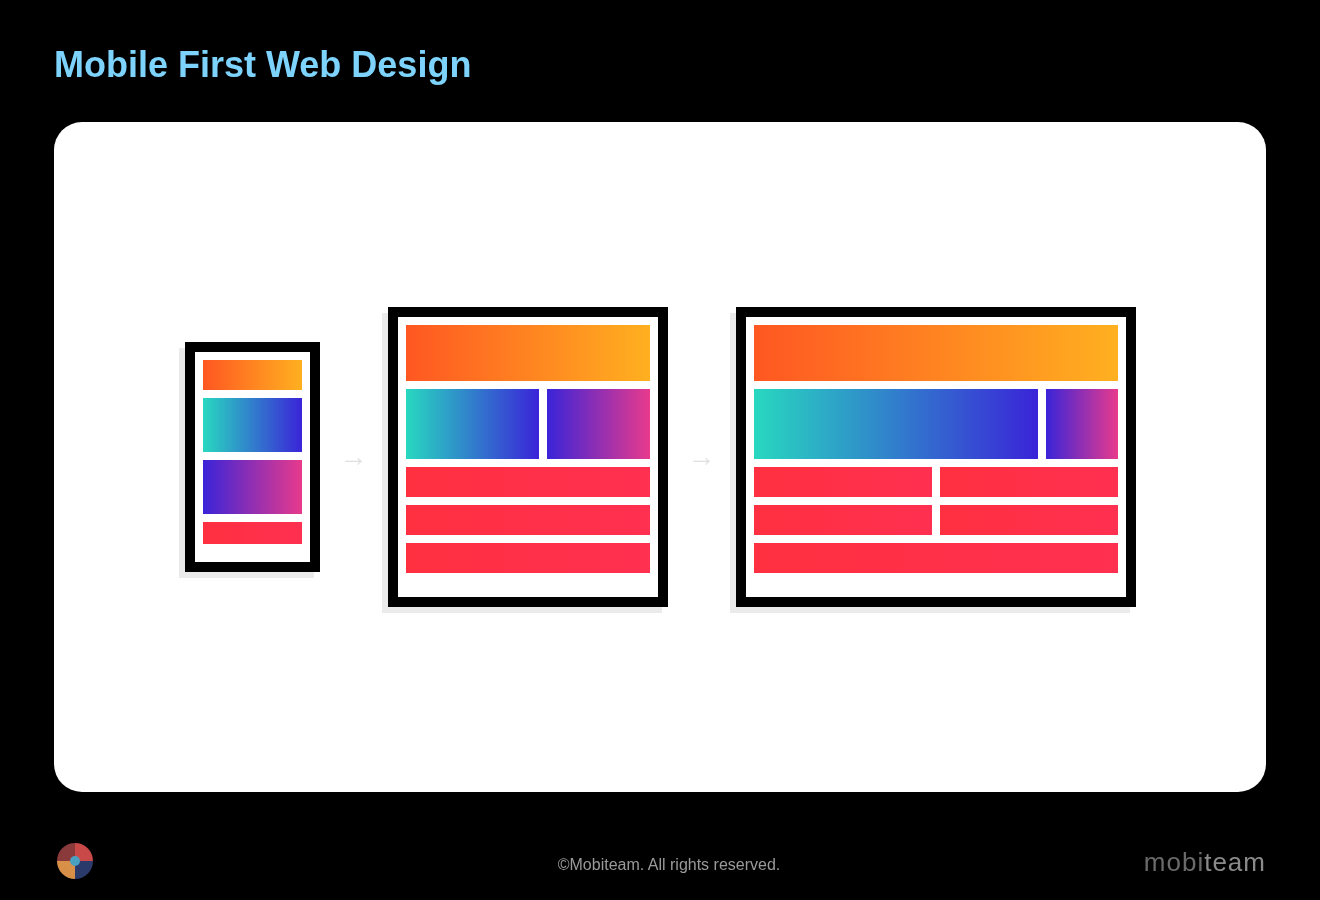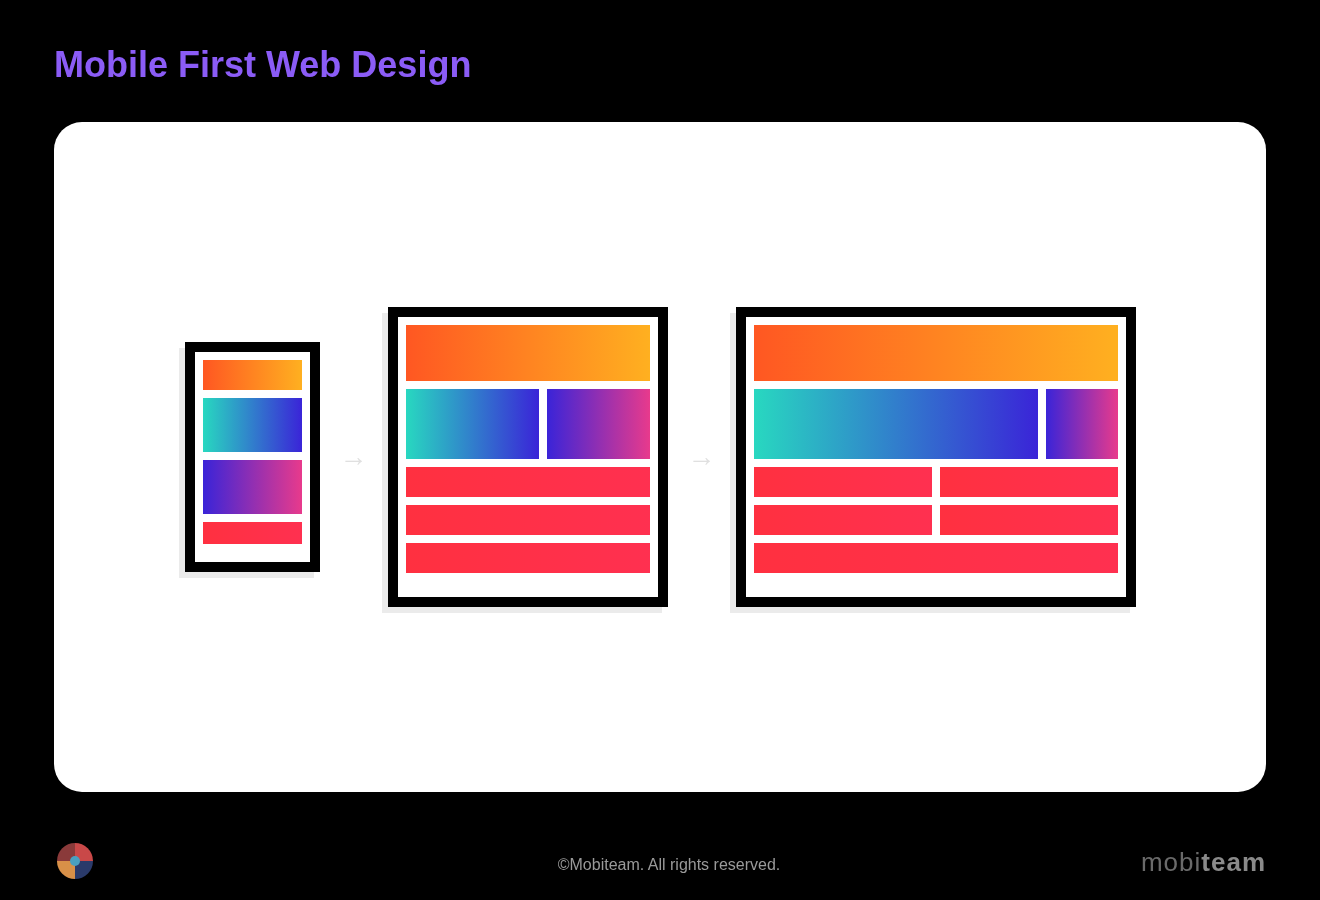--- a/index.html
+++ b/index.html
@@ -5,21 +5,21 @@
     * { margin: 0; padding: 0; box-sizing: border-box; }
     body {
       width: 1320px;
       height: 900px;
       background: #000;
       font-family: -apple-system, BlinkMacSystemFont, "Segoe UI", Helvetica, Arial, sans-serif;
       overflow: hidden;
       position: relative;
     }
     .title {
-      color: #8b5cf6;
+      color: #7dd3fc;
       font-size: 36px;
       font-weight: 700;
       padding: 44px 0 0 54px;
     }
     .canvas {
       background: #fff;
       border-radius: 28px;
       margin: 36px 54px 0 54px;
       height: 670px;
       position: relative;
@@ -102,21 +102,21 @@
     }
     .footer-brand {
       position: absolute;
       right: 54px;
       bottom: 22px;
       color: #6a6a6a;
       font-size: 26px;
       letter-spacing: 1px;
       font-weight: 300;
     }
-    .footer-brand .bold { font-weight: 700; color: #8a8a8a; }
+    .footer-brand .bold { font-weight: 400; color: #8a8a8a; }
   </style>
 </head>
 <body>
 
 <div class="title">Mobile First Web Design</div>
 
 <div class="canvas">
 
   <div class="device mobile">
     <div class="block g-orange h1"></div>

